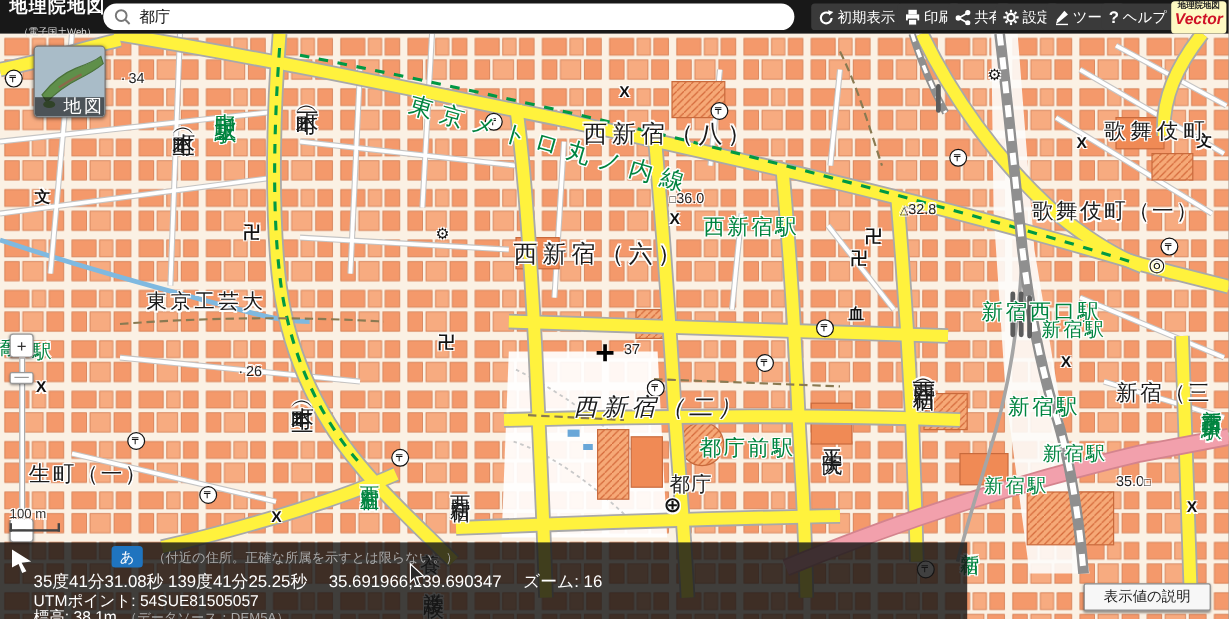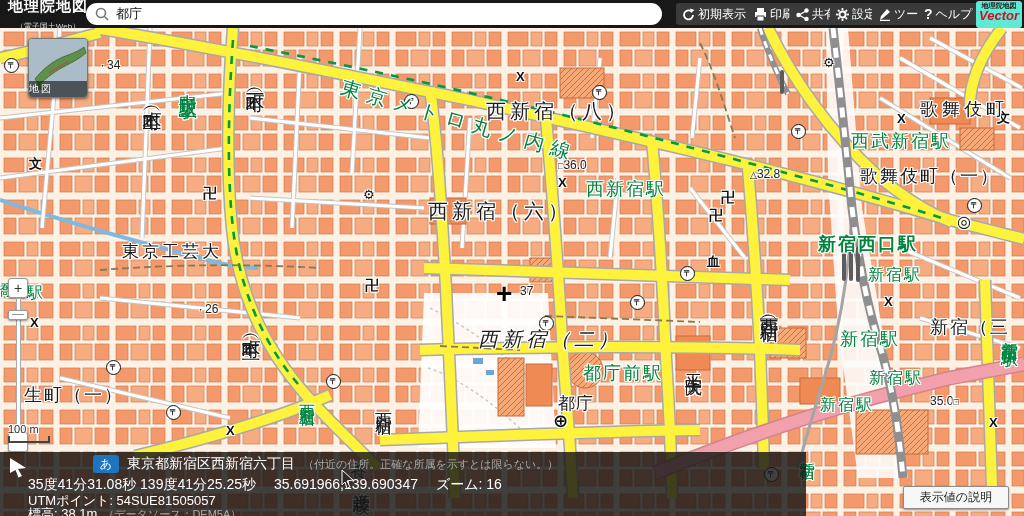--- a/index.html
+++ b/index.html
@@ -12,21 +12,21 @@
   #logo{margin-left:8px;line-height:1;color:#fff;}
   #logo .t1{font-size:15px;font-weight:bold;letter-spacing:1px;}
   #logo .t2{font-size:8px;color:#ddd;text-align:center;margin-top:10px;}
   #searchbox{position:absolute;left:86px;top:3px;width:576px;height:22px;background:#fff;
              border-radius:11px;display:flex;align-items:center;padding:0;}
   #searchbox input{border:none;outline:none;background:transparent;font-size:13px;color:#111;
                    width:520px;margin-left:4px;font-family:inherit;}
   .hbtn{position:absolute;top:3px;height:22px;background:#3a3a3a;border-radius:3px;color:#fff;
         font-size:12px;display:flex;align-items:center;padding:0 6px;gap:3px;white-space:nowrap;}
   .hbtn svg{display:block;}
-  #vecbadge{position:absolute;right:2px;top:1px;width:46px;height:26px;background:#5eead4;border-radius:3px;
+  #vecbadge{position:absolute;right:2px;top:1px;width:46px;height:26px;background:#fef9c3;border-radius:3px;
             text-align:center;line-height:1;padding-top:1px;}
   #vecbadge .v1{font-size:7px;color:#222;font-weight:bold;letter-spacing:0;}
   #vecbadge .v2{font-size:13px;color:#cf1126;font-weight:bold;font-style:italic;margin-top:0;}
 
   
   #map{position:absolute;left:0;top:28px;width:1024px;height:488px;}
   .lbl{position:absolute;color:#1b1b1b;font-size:19px;letter-spacing:3px;white-space:nowrap;z-index:10;
        text-shadow:-1px -1px 0 #fff,1px -1px 0 #fff,-1px 1px 0 #fff,1px 1px 0 #fff,0 -1px 0 #fff,0 1px 0 #fff,-1px 0 0 #fff,1px 0 0 #fff;}
   .green{color:#00843f;}
   .vert{writing-mode:vertical-rl;letter-spacing:2px;}
@@ -53,21 +53,21 @@
   
   #scalebar{position:absolute;left:8px;top:395px;z-index:20;color:#333;font-size:11px;
             text-shadow:-1px -1px 0 #fff,1px -1px 0 #fff,-1px 1px 0 #fff,1px 1px 0 #fff;}
   #scalebar .line{width:38px;height:5px;border-left:2px solid #444;border-right:2px solid #444;
                   border-bottom:2px solid #444;margin-top:1px;}
 
   
   #layerbtn{position:absolute;left:28px;top:10px;width:58px;height:58px;border:1px solid #777;
             border-radius:4px;overflow:hidden;z-index:20;background:#b9c6cf;box-shadow:0 1px 3px rgba(0,0,0,.5);}
   #layerbtn .cap{position:absolute;left:0;bottom:0;width:100%;height:16px;background:rgba(20,20,20,.62);
-                 color:#fff;font-size:10px;text-align:left;line-height:16px;letter-spacing:2px;}
+                 color:#fff;font-size:15px;text-align:right;line-height:16px;letter-spacing:2px;}
 
   
   #statusbar{position:absolute;left:0;top:452px;width:806px;height:64px;background:rgba(22,22,22,.82);
              z-index:30;color:#fff;}
   #statusbar .row1{position:absolute;left:93px;top:3px;display:flex;align-items:center;gap:8px;}
   #kanabadge{width:26px;height:18px;background:#1f74bf;border-radius:3px;color:#fff;font-size:12px;
              display:flex;align-items:center;justify-content:center;}
   .addr{font-size:14px;} .note{font-size:11px;color:#a9a9a9;}
   #statusbar .row2{position:absolute;left:28px;top:24px;font-size:14px;}
   #statusbar .row2 .sep{margin-left:14px;}
@@ -232,22 +232,21 @@
         <rect x="849" y="215" width="4" height="38" rx="2"></rect>
         <rect x="856" y="218" width="4" height="36" rx="2"></rect>
         <rect x="780" y="42" width="4" height="24" rx="2"></rect>
       </g>
     </svg>
 
     
     <div class="lbl green vert s18" style="left:176px;top:52px;">中野坂上駅</div>
     <div class="lbl green s20" style="left:345px;top:46px;transform:rotate(16deg);transform-origin:0 0;letter-spacing:7px;">東京メトロ丸ノ内線</div>
     <div class="lbl green s18" style="left:586px;top:149px;letter-spacing:2px;">西新宿駅</div>
-    <div class="lbl green s18" style="left:851px;top:101px;letter-spacing:2px;">西武新宿駅</div>
-    <div class="lbl green s18" style="left:818px;top:204px;letter-spacing:2px;font-weight:bold;">新宿西口駅</div>
+    <div class="lbl green s18" style="left:818px;top:220px;letter-spacing:2px;">新宿西口駅</div>
     <div class="lbl green s16" style="left:868px;top:237px;letter-spacing:2px;">新宿駅</div>
     <div class="lbl green s18" style="left:840px;top:299px;letter-spacing:2px;">新宿駅</div>
     <div class="lbl green s16" style="left:869px;top:340px;letter-spacing:2px;">新宿駅</div>
     <div class="lbl green s16" style="left:820px;top:367px;letter-spacing:2px;">新宿駅</div>
     <div class="lbl green s18" style="left:583px;top:333px;letter-spacing:2px;">都庁前駅</div>
     <div class="lbl green vert s16" style="left:296px;top:364px;">西新宿五</div>
     <div class="lbl green vert s17" style="left:998px;top:300px;">新宿三丁目駅</div>
     <div class="lbl green vert s16" style="left:796px;top:420px;">新宿</div>
     <div class="lbl green s16" style="left:-5px;top:252px;">橋</div>
     <div class="lbl green s16" style="left:27px;top:255px;">駅</div>
@@ -420,21 +419,20 @@
   </div>
 
   <div id="statusbar">
     <div id="navarrow">
       <svg width="20" height="22">
           <path d="M2,2 L18,12 L10,13 L14,20 L10.5,21.5 L7.5,14 L2,17 Z" fill="#fff"></path>
         </svg>
     </div>
     <div class="row1">
       <span id="kanabadge">あ</span>
-      <span class="addr">東京都新宿区西新宿六丁目</span>
       <span class="note">（付近の住所。正確な所属を示すとは限らない。）</span>
     </div>
     <div class="row2">
       <span>35度41分31.08秒 139度41分25.25秒</span>
       <span class="sep">35.691966,139.690347</span>
       <span class="sep">ズーム: 16</span>
     </div>
     <div class="row3">UTMポイント: 54SUE81505057</div>
     <div class="row4">
       <span>標高: 38.1m</span>

